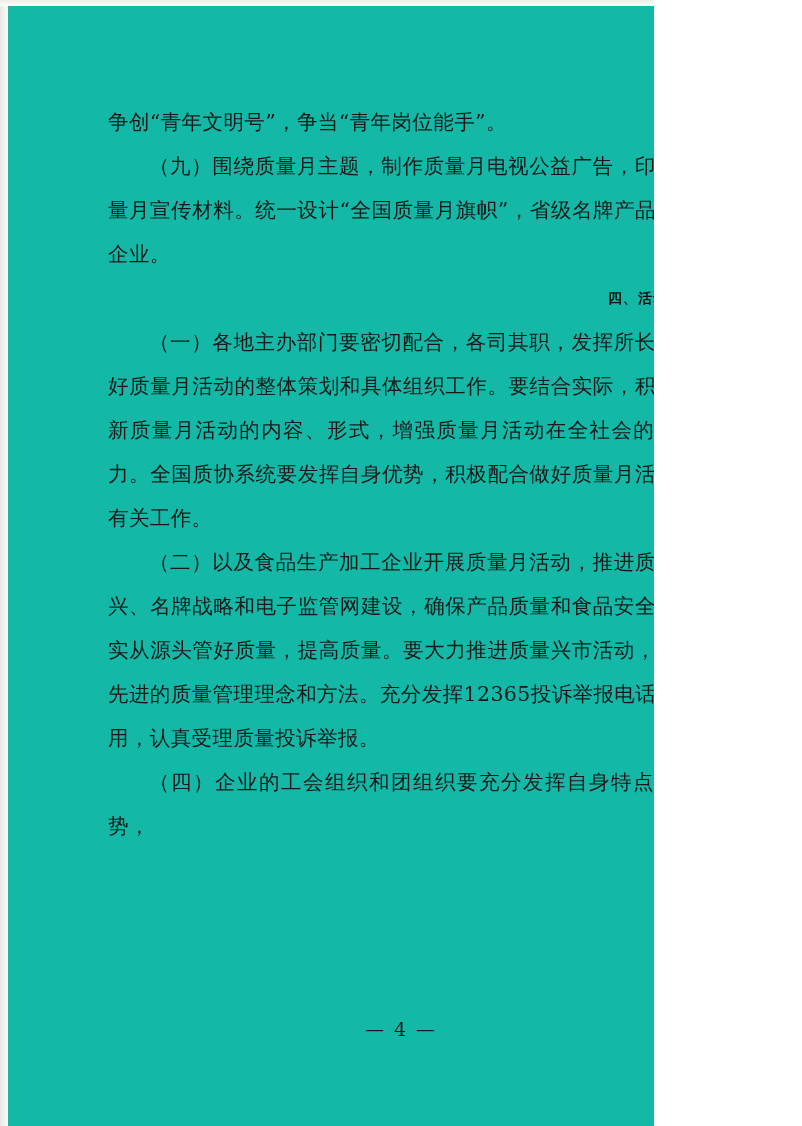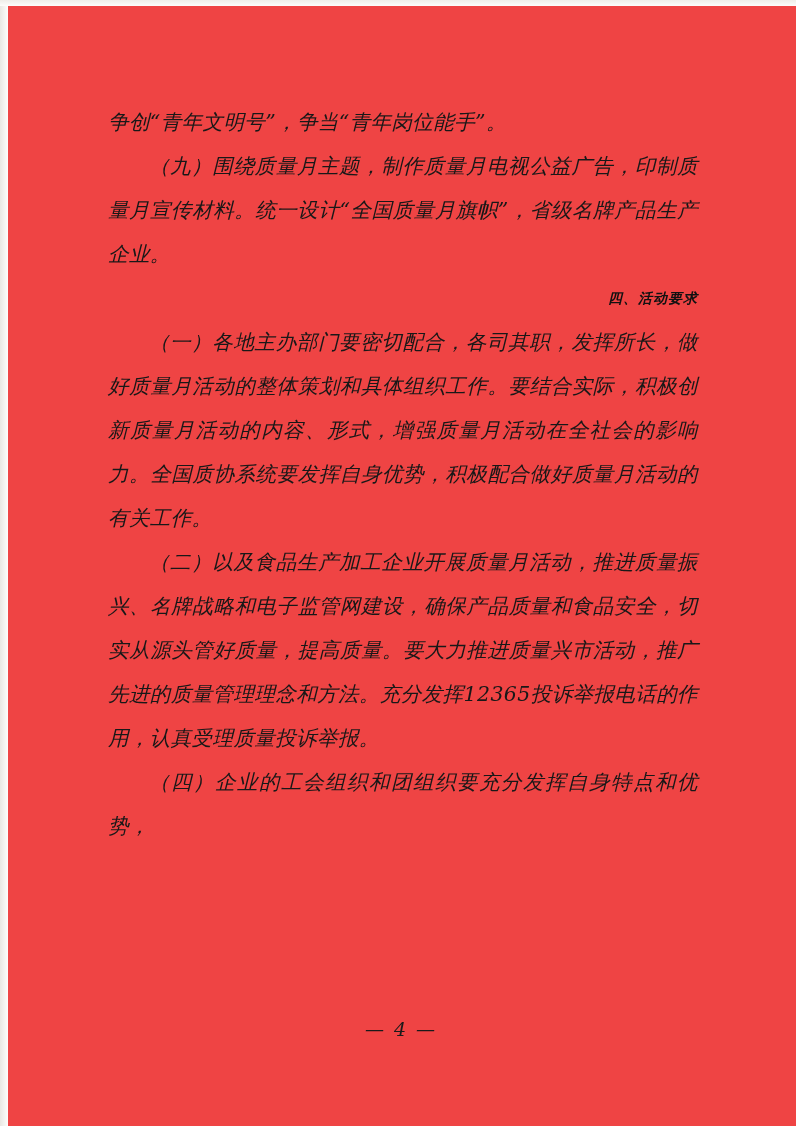--- a/index.html
+++ b/index.html
@@ -11,25 +11,24 @@
     width: 802px;
     height: 1126px;
     position: relative;
     font-family: "DejaVu Serif", serif;
     color: #1a1a1a;
   }
   .page {
     position: absolute;
     left: 0;
     top: 0;
-    width: 796px;
+    width: 654px;
     height: 1126px;
-    background: #ef4444;
+    background: #14b8a6;
     overflow: hidden;
-    font-style: italic;
   }
   .content {
     position: absolute;
     left: 108px;
     top: 100px;
     width: 590px;
   }
   .para {
     font-size: 20.5px;
     line-height: 44px;

